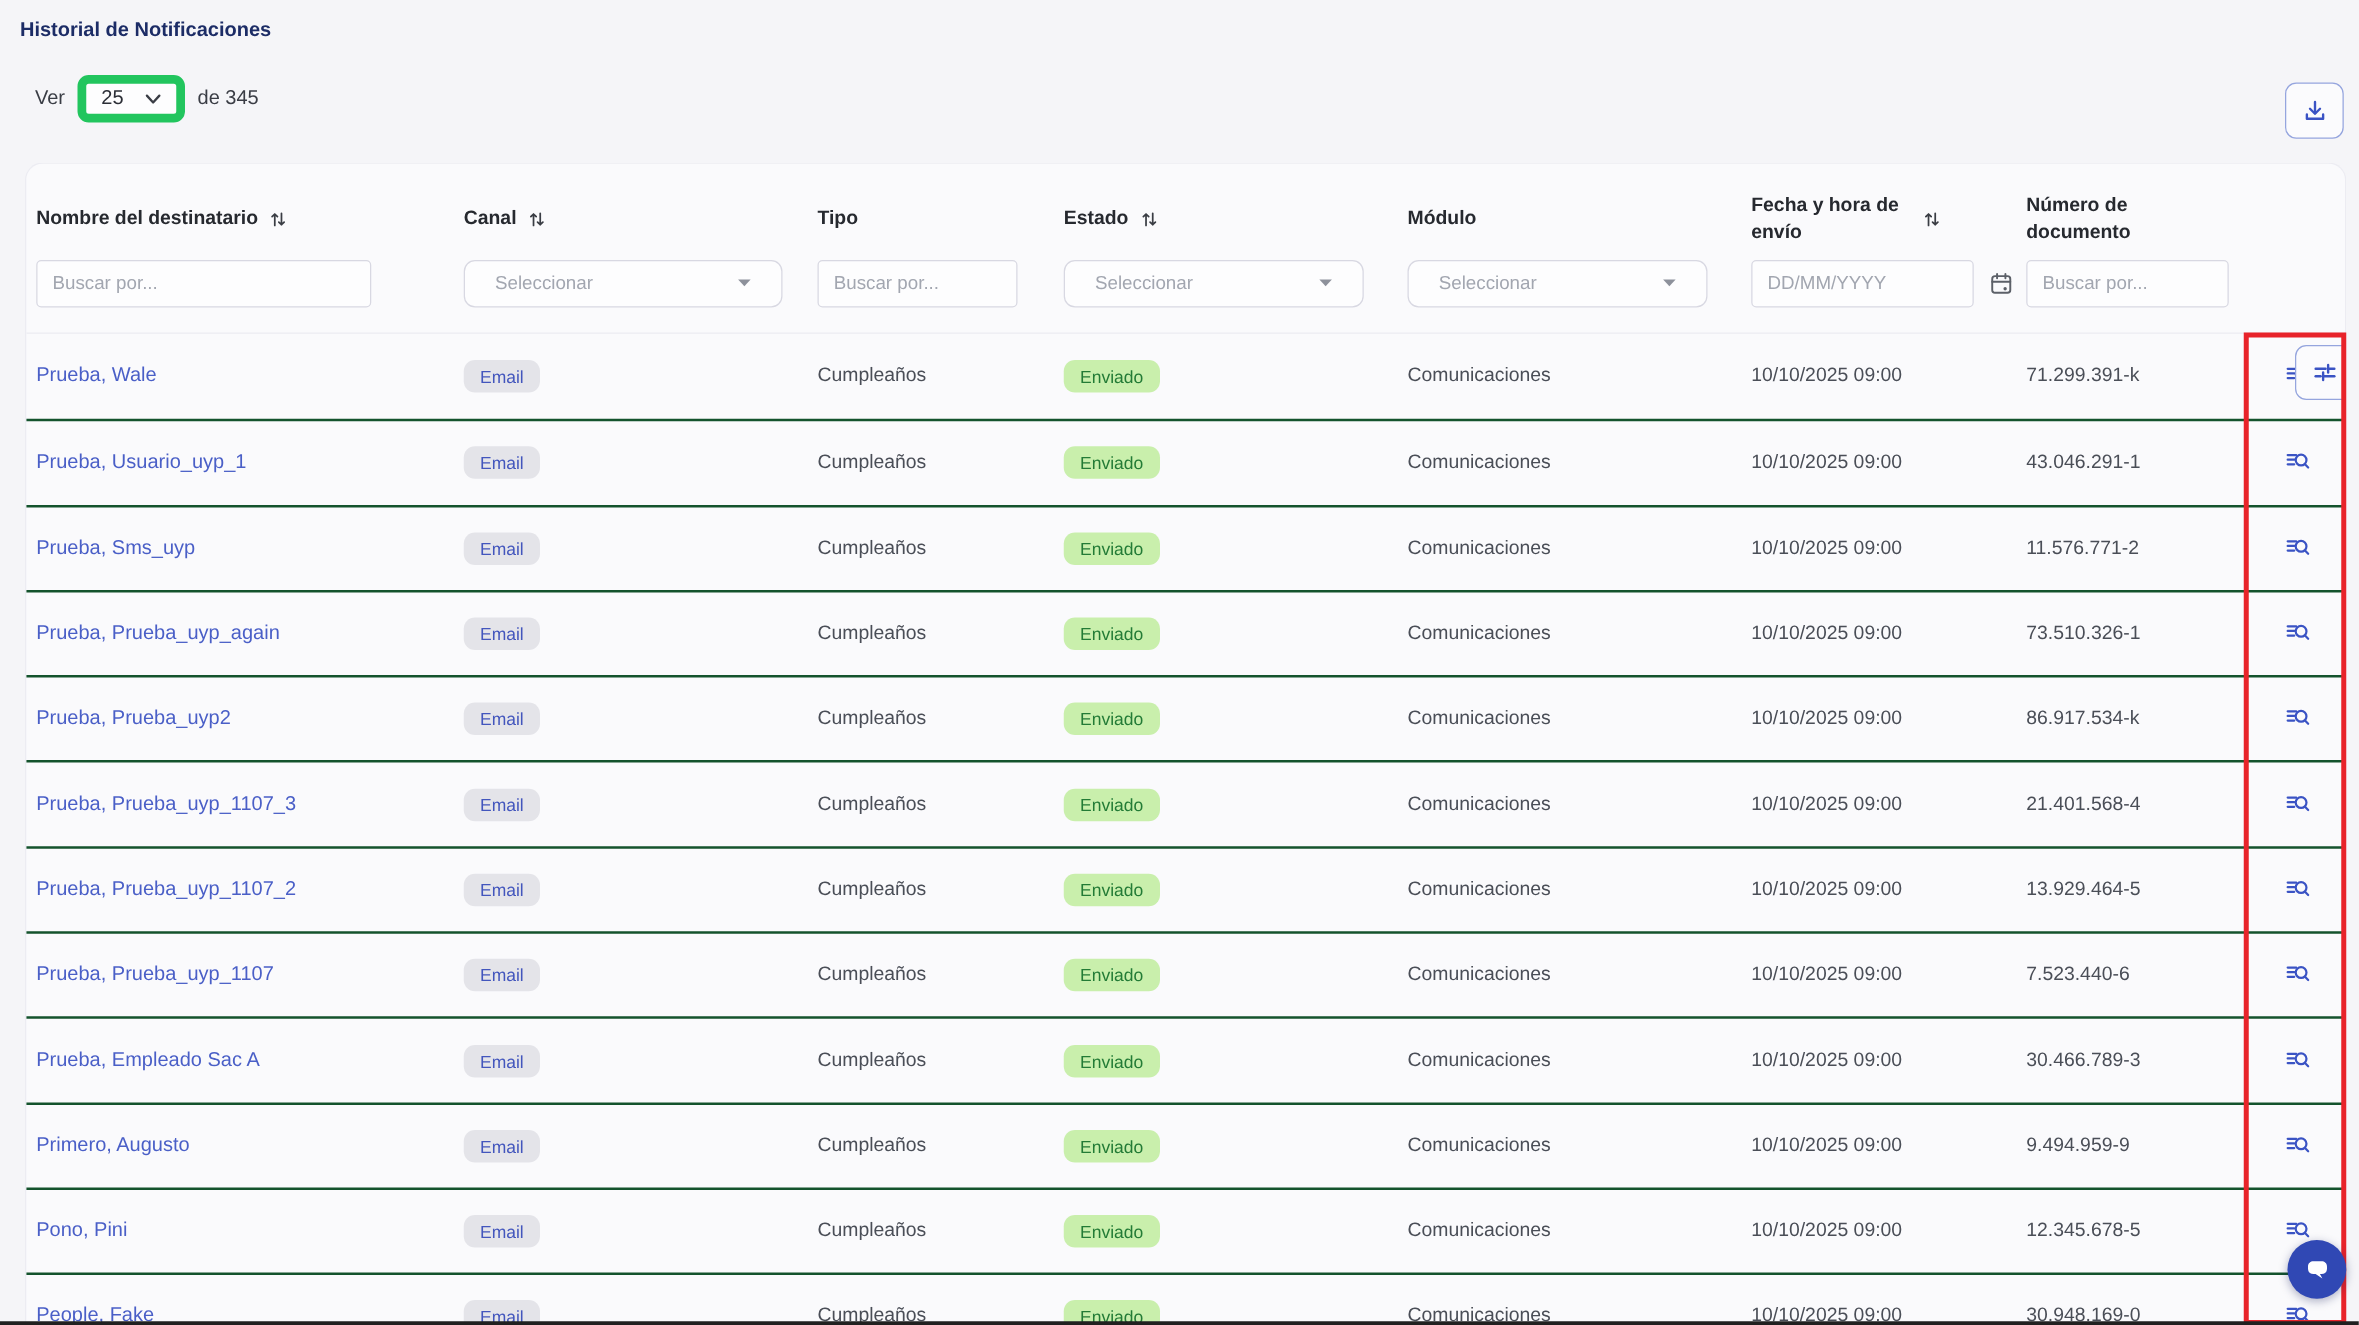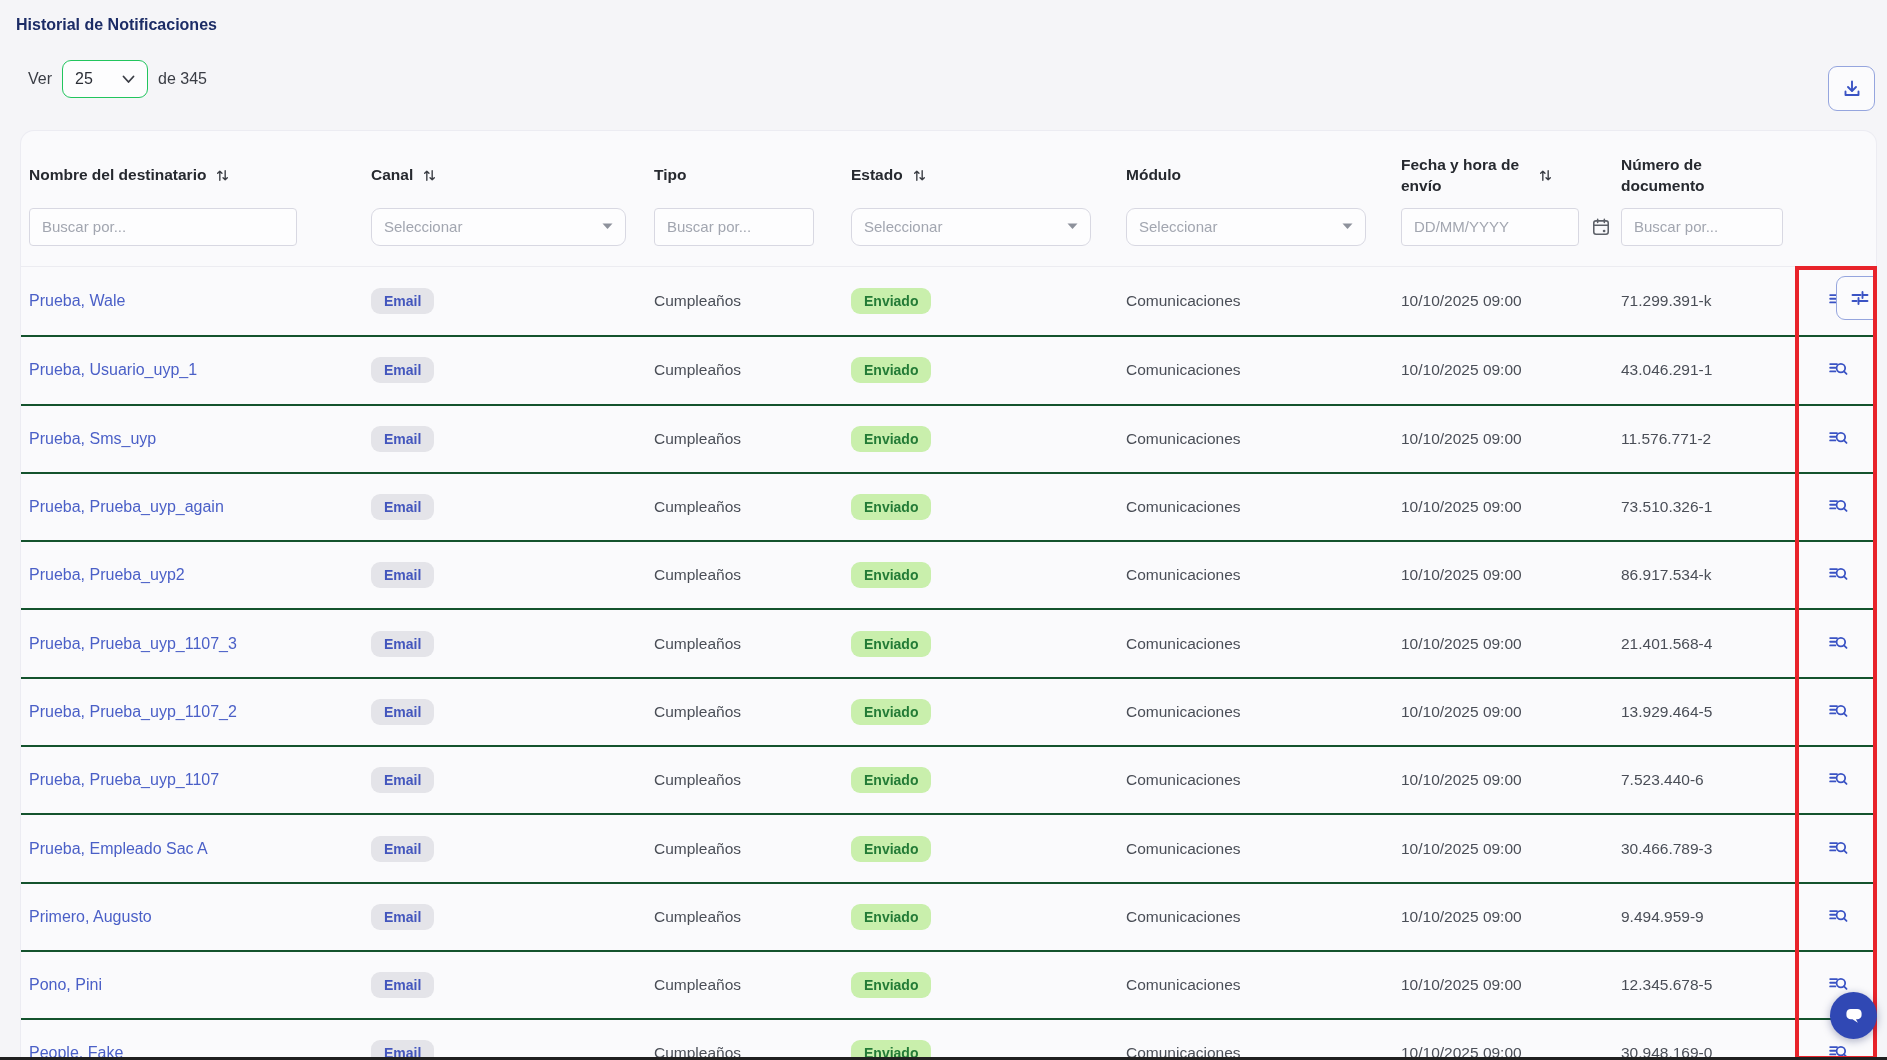--- a/index.html
+++ b/index.html
@@ -3,21 +3,21 @@
 <meta charset="utf-8">
 <style>
   * { margin:0; padding:0; box-sizing:border-box; }
   html,body { width:1887px; height:1060px; overflow:hidden;
     font-family:"Liberation Sans", sans-serif; background:#f5f5f8; color:#3f434c; }
 
   
   .page-title { position:absolute; left:16px; top:16px; font-size:16px; font-weight:700; color:#1c2c66; }
   .view-bar { position:absolute; left:16px; top:60px; display:flex; align-items:center; gap:10px; font-size:16px; color:#3a3d45;margin-left:12px; }
   .select-box { display:flex; align-items:center; justify-content:space-between; gap:8px;
-    background:#fdfdfe; border:1px solid #22c55e; border-radius:9px; height:38px; padding:0 12px; cursor:pointer; }
+    background:#fdfdfe; border:7px solid #22c55e; border-radius:9px; height:38px; padding:0 12px; cursor:pointer; }
   .pagesize { width:86px; font-size:16px; color:#2b2e36; }
 
   .icon-btn { position:absolute; display:flex; align-items:center; justify-content:center;
     background:#fbfbfd; border:1px solid #95a5de; border-radius:9px; cursor:pointer; }
   .download-btn { left:1828px; top:66px; width:47px; height:45px; }
   .sliders-btn { left:1815px; top:145px; width:48px; height:44px; z-index:3; }
 
   
   .card { position:absolute; left:20px; top:130px; width:1857px; height:930px;
     background:#fafafc; border:1px solid #ececf2; border-bottom:none;
@@ -33,35 +33,35 @@
   .th .wrap-120 { width:110px; }
   .sort-ic { flex:0 0 auto; }
 
   .filter-row { margin-top:11px; }
   .f-cell { display:flex; }
   .f-cell:first-child { padding-left:8px; }
   .t-input { height:38px; border:1px solid #d8d8e2; border-radius:4px; background:#fdfdfe;
     font-family:"Liberation Sans",sans-serif; font-size:15px; color:#3f434c; padding:0 12px; outline:none; }
   .t-input::placeholder { color:#a2a6b0; }
   .f-select { height:38px; border:1px solid #d8d8e2; border-radius:9px; background:#fdfdfe;
-    display:flex; align-items:center; justify-content:space-between; padding:0 12px; cursor:pointer;
+    display:flex; align-items:center; justify-content:space-between; padding:0 24px; cursor:pointer;
     font-size:15px; color:#a2a6b0; }
   .date-wrap { position:relative;align-items:center; }
   .date-wrap .t-input { width:178px; padding-right:34px; }
   .date-wrap .cal { position:absolute; right:10px; top:9px; }
 
   .w268{width:268px} .w255{width:255px} .w160{width:160px} .w240{width:240px} .w162{width:162px}
 
   
   .trow { height:68.3px; border-top:2px solid #14532d; }
   .trow:first-child { border-top:none; }
   .cell { font-size:15.5px; color:#4a4e57; }
   .name-cell { padding-left:8px; }
   .name-link { font-size:16px; color:#4a5fc7; text-decoration:none; cursor:pointer; }
-  .badge { display:inline-block; font-size:14px; border-radius:9px; padding:5px 13px;font-weight:bold; }
+  .badge { display:inline-block; font-size:14px; border-radius:9px; padding:5px 13px; }
   .badge-gray { background:#e4e4e9; color:#4356bd; }
   .badge-green { background:#c9efac; color:#237b36; }
   .action-cell { display:flex; justify-content:center; }
   .action-btn { background:none; border:none; cursor:pointer; padding:4px; }
 
   
   .highlight-box { position:absolute; left:1795px; top:266px; width:82px; height:794px;
     border:4px solid #e8232a; pointer-events:none; z-index:6; }
   .chat-fab { position:absolute; left:1830px; top:992px; width:47px; height:47px; border-radius:50%;
     background:#3048b4; display:flex; align-items:center; justify-content:center;

